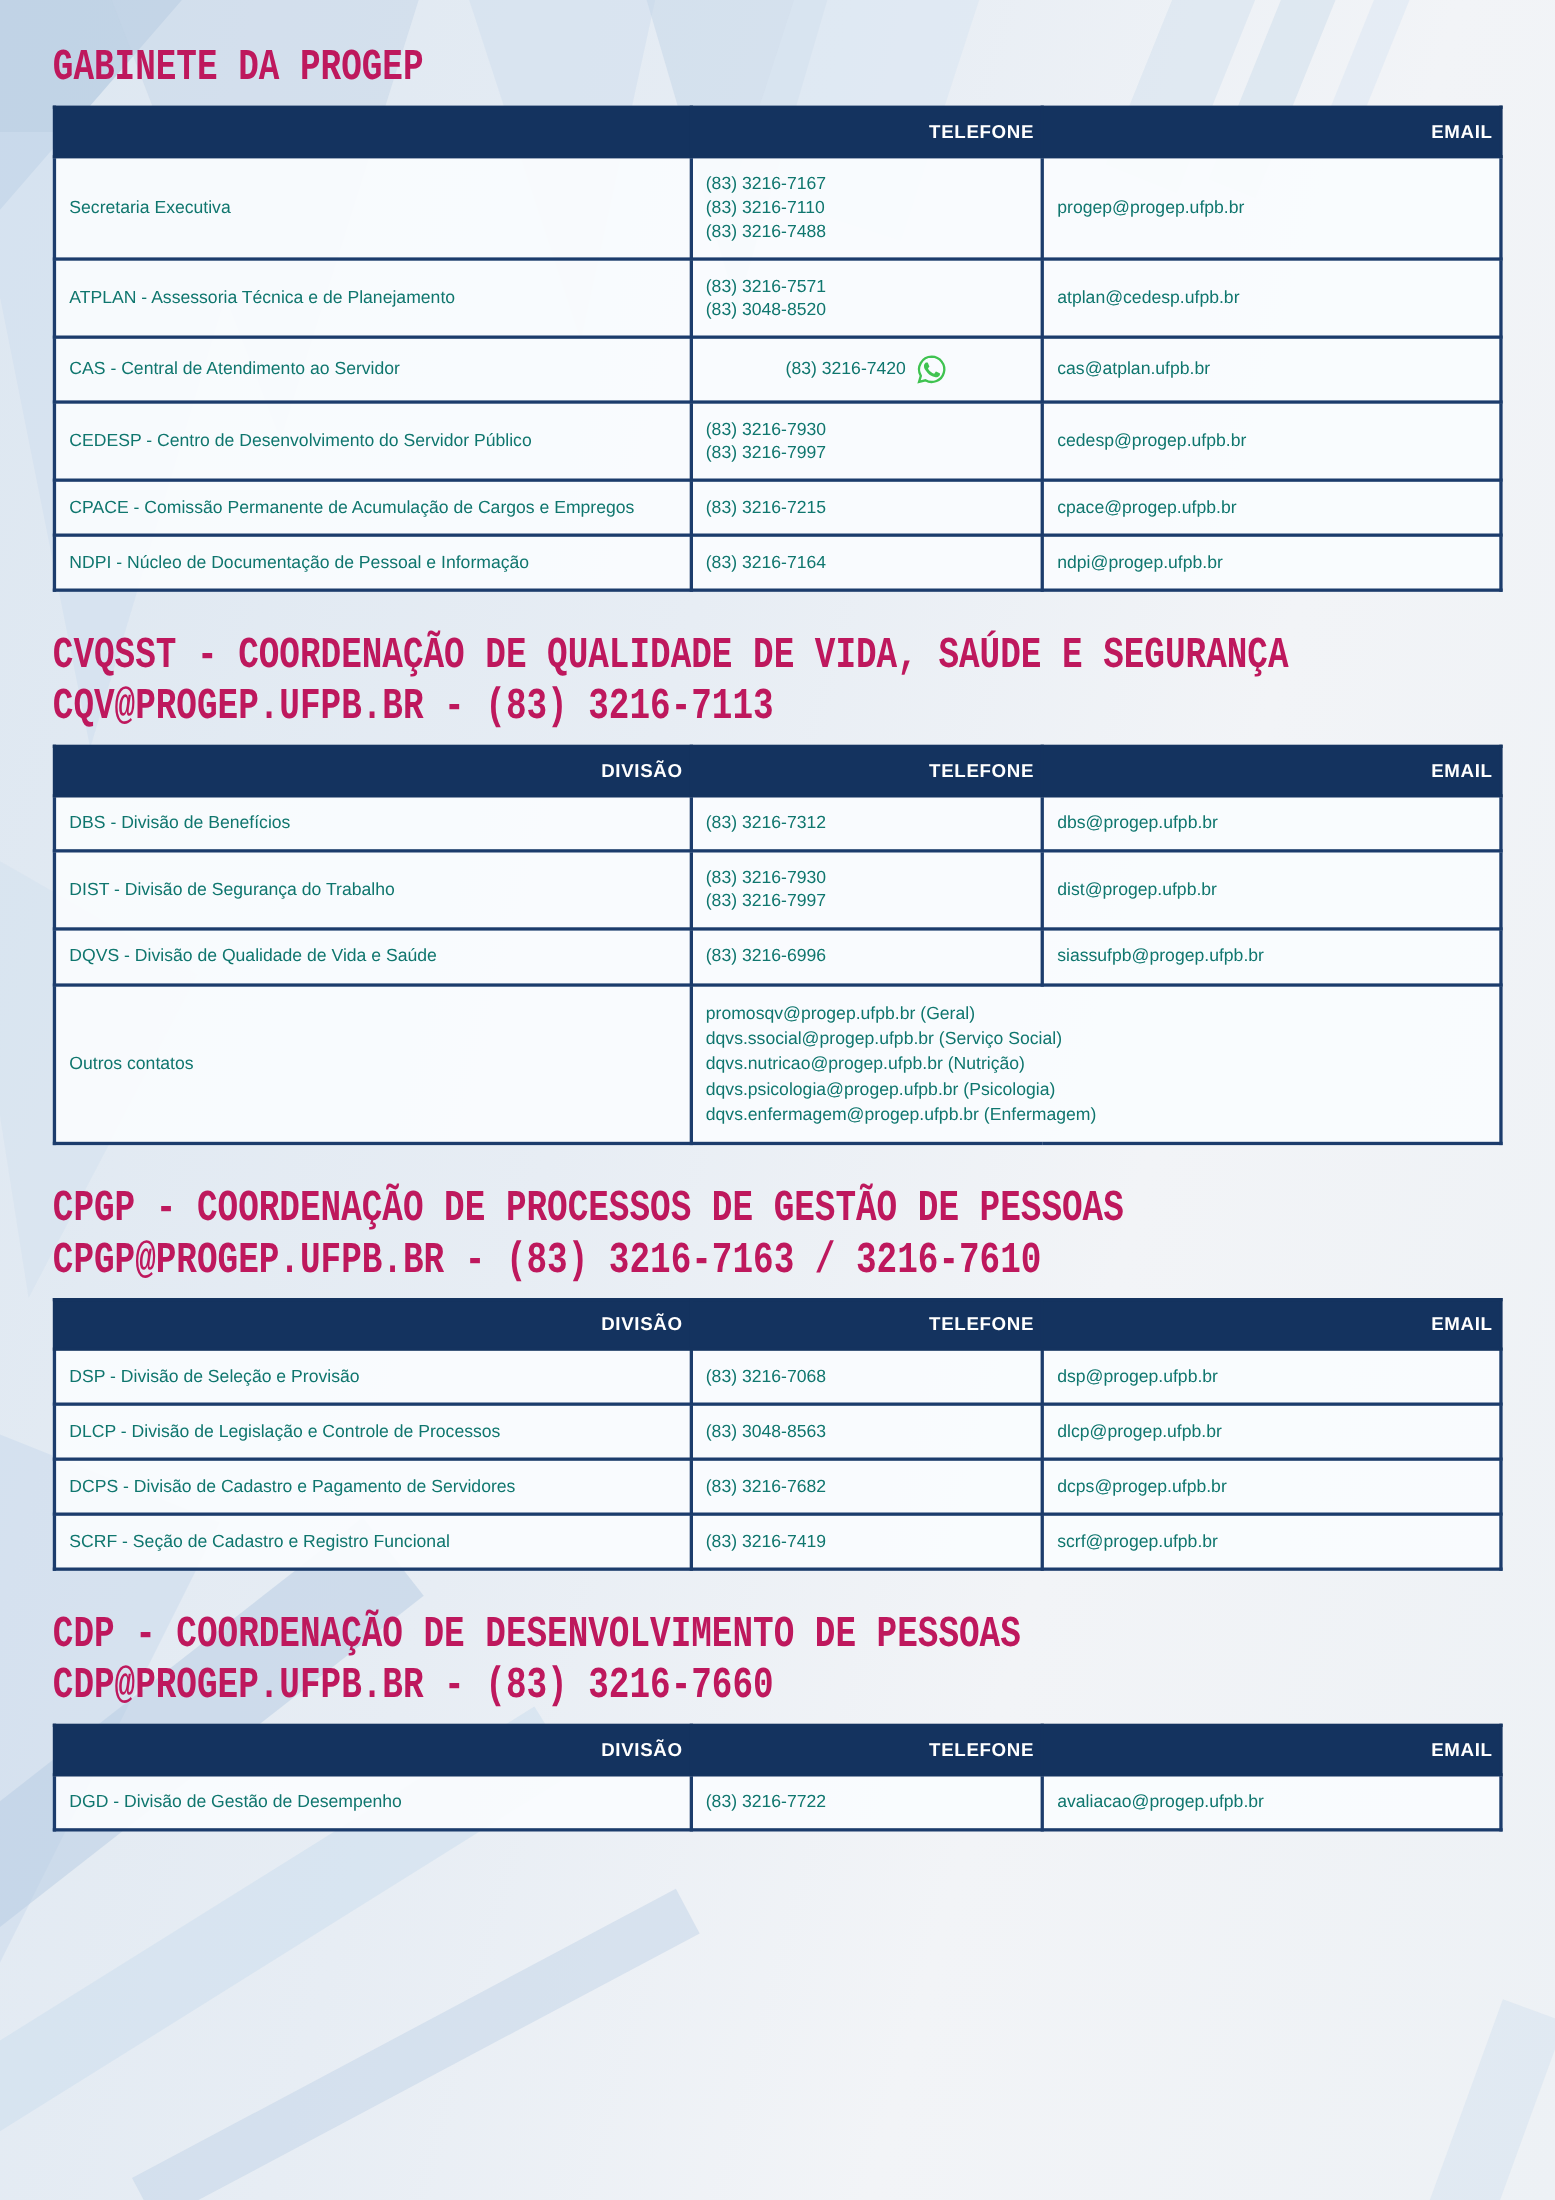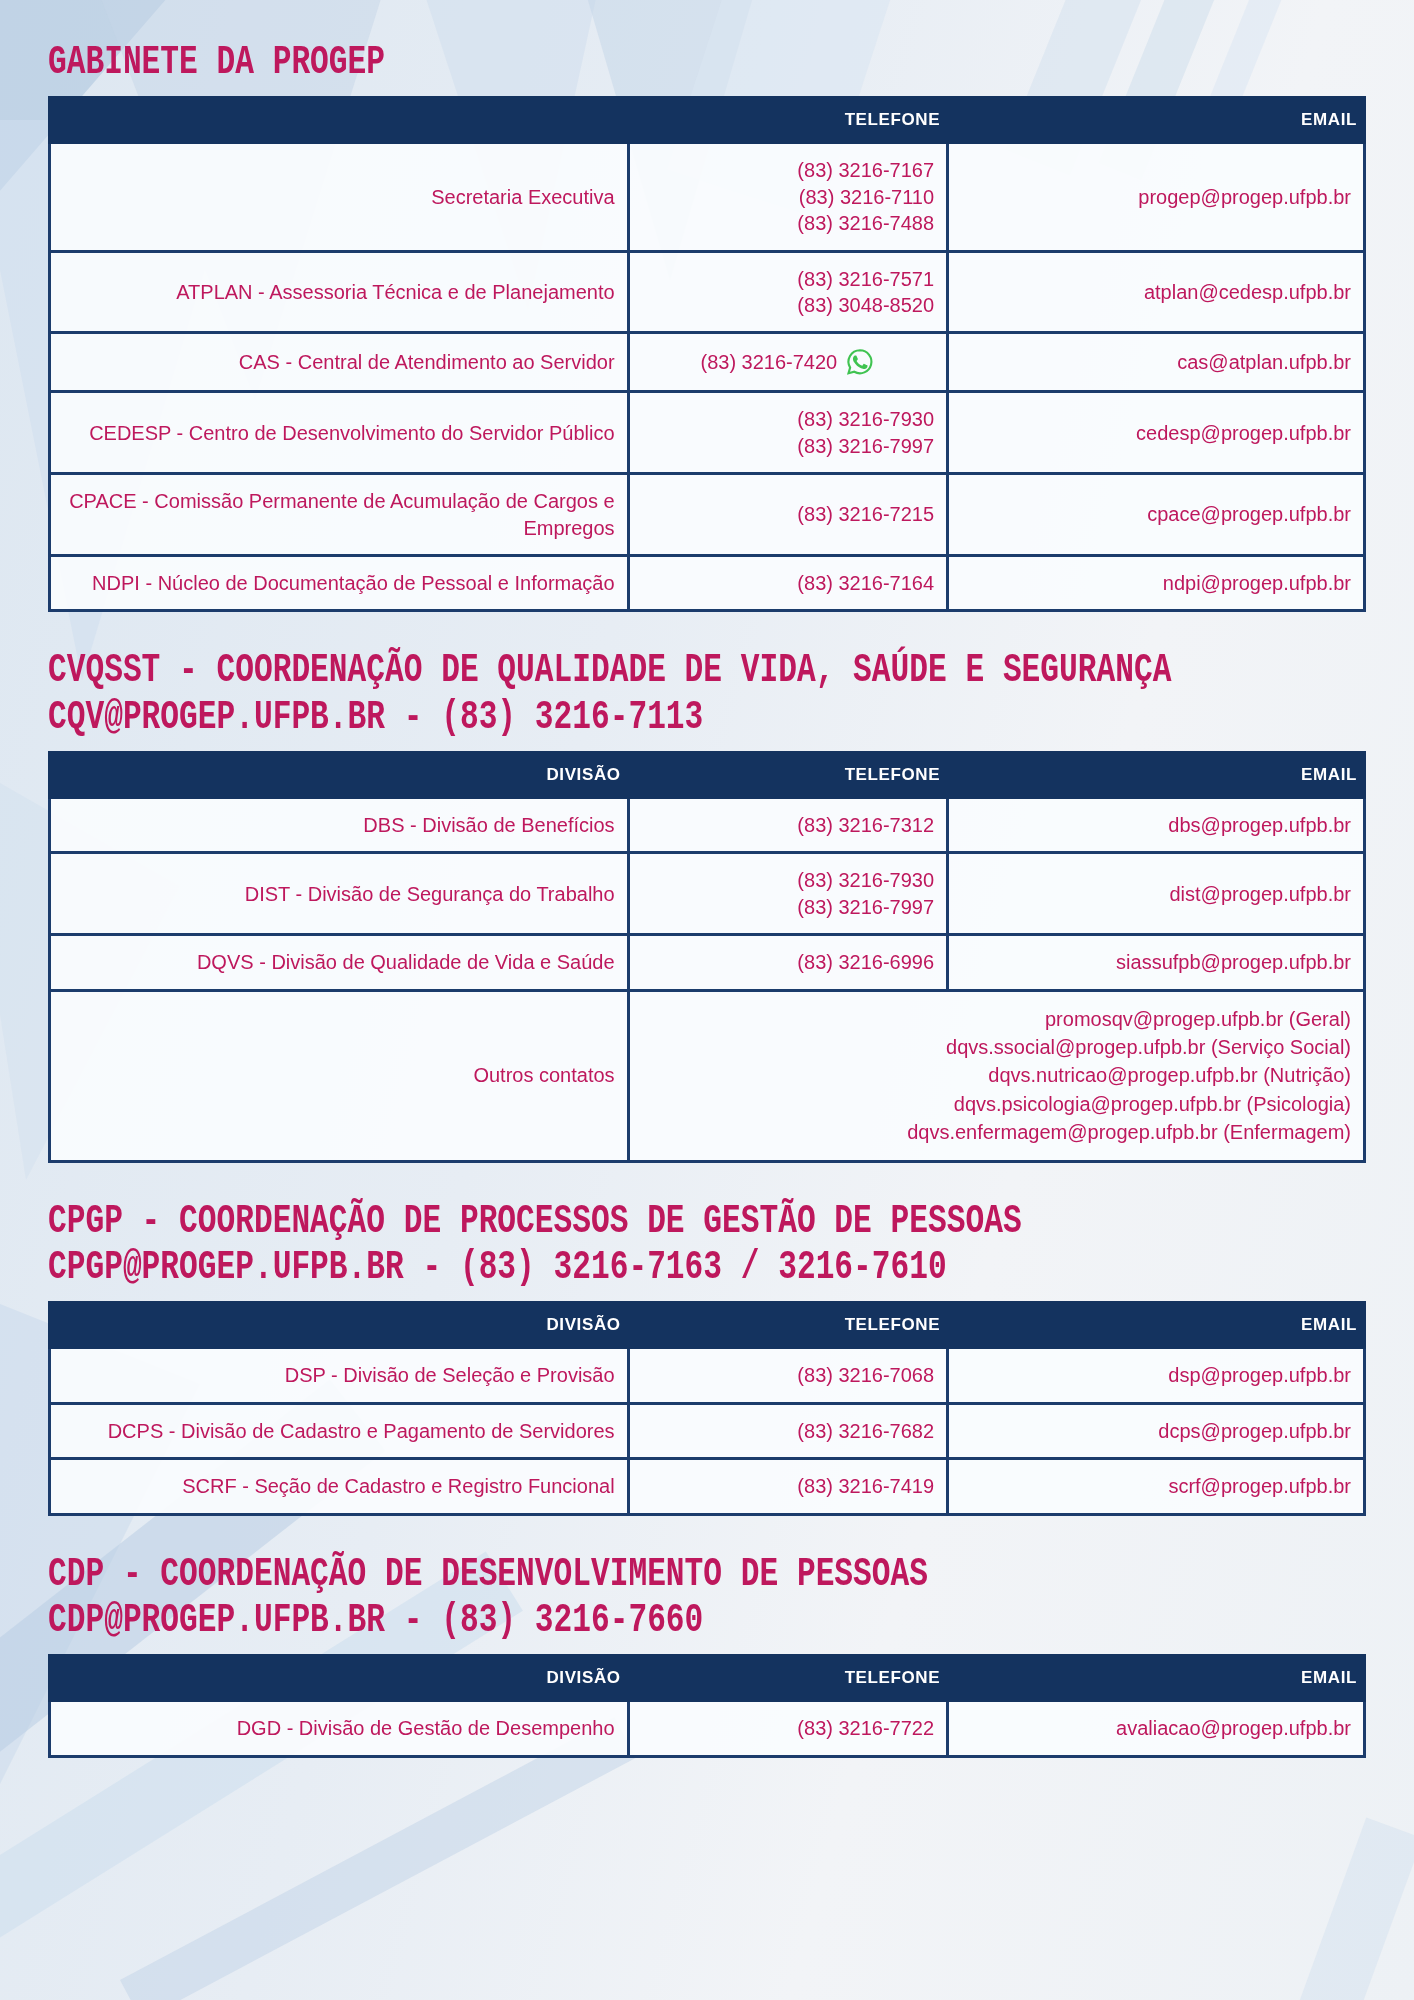--- a/index.html
+++ b/index.html
@@ -25,22 +25,22 @@
     border:3px solid #1c3c6c;
   }
   table.contact th{
     background:#14335f;color:#ffffff;font-weight:700;
     font-size:17px;letter-spacing:.6px;padding:11px 6px;
     border:3px solid #14335f;text-align:right;
   }
   table.contact td{
     border:3px solid #1c3c6c;
     background:rgba(250,252,254,.93);
-    color:#be185d;font-size:20px;line-height:1.32;
-    text-align:right;vertical-align:middle;
+    color:#0f766e;font-size:16px;line-height:1.32;
+    text-align:left;vertical-align:middle;
     padding:13px 12px;
   }
   .phone-line{display:flex;align-items:center;justify-content:center;gap:8px;}
   .wa-icon{width:30px;height:30px;flex:0 0 auto;}
   .contacts-cell div{padding:1px 0;}
 </style>
 </head>
 <body>
 
 <div class="bg">
@@ -191,20 +191,25 @@
       <th>DIVISÃO</th>
       <th>TELEFONE</th>
       <th>EMAIL</th>
     </tr>
     <tr>
       <td>DSP - Divisão de Seleção e Provisão</td>
       <td>(83) 3216-7068</td>
       <td>dsp@progep.ufpb.br</td>
     </tr>
     <tr>
+      <td>DLCP - Divisão de Legislação e Controle de Processos</td>
+      <td>(83) 3048-8563</td>
+      <td>dlcp@progep.ufpb.br</td>
+    </tr>
+    <tr>
       <td>DCPS - Divisão de Cadastro e Pagamento de Servidores</td>
       <td>(83) 3216-7682</td>
       <td>dcps@progep.ufpb.br</td>
     </tr>
     <tr>
       <td>SCRF - Seção de Cadastro e Registro Funcional</td>
       <td>(83) 3216-7419</td>
       <td>scrf@progep.ufpb.br</td>
     </tr>
   </tbody>

